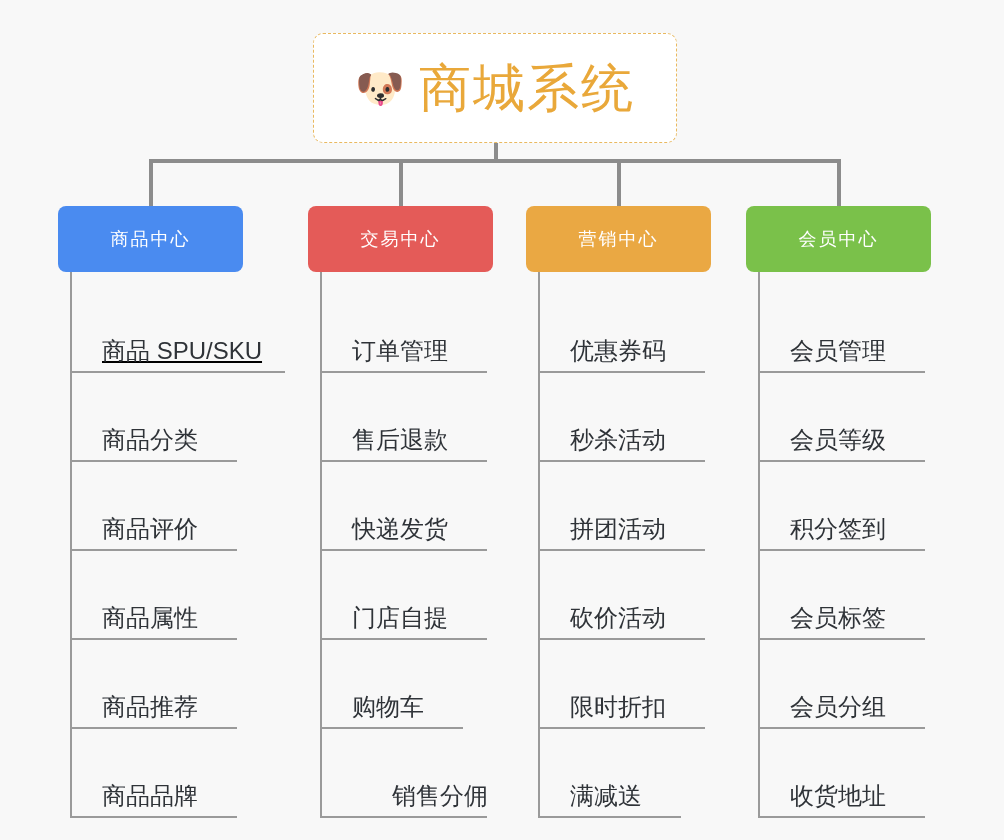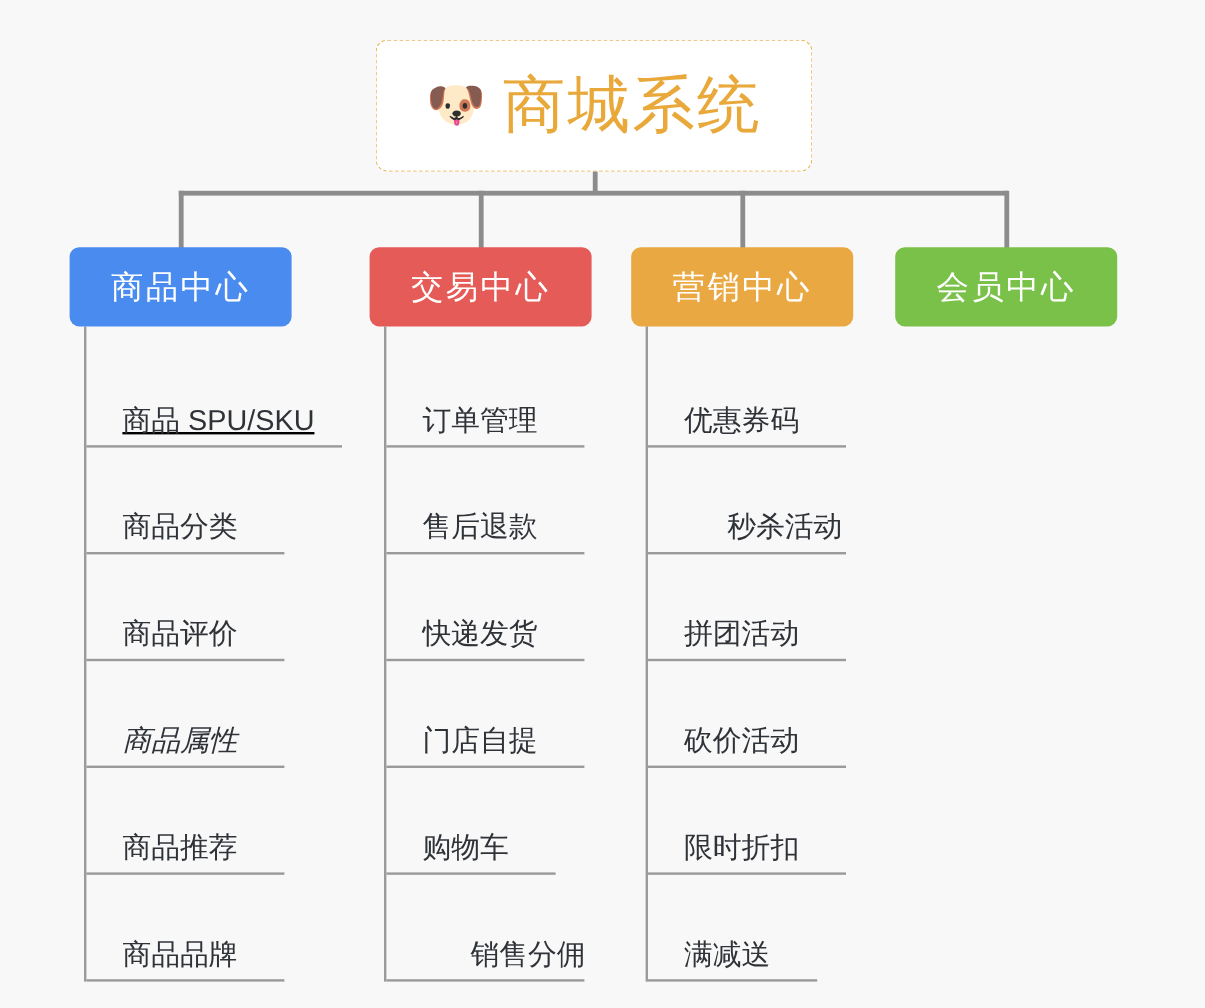--- a/index.html
+++ b/index.html
@@ -81,21 +81,21 @@
     top: 206px;
   }
   .branch-header {
     box-sizing: border-box;
     height: 66px;
     border-radius: 8px;
     display: flex;
     align-items: center;
     justify-content: center;
     color: #ffffff;
-    font-size: 27px;
+    font-size: 18px;
     letter-spacing: 2px;
     white-space: nowrap;
   }
 
   
   .leaf-list {
     position: relative;
     margin-left: 12px;
     padding-top: 12px;
     border-left: 2px solid #9a9a9a;
@@ -142,21 +142,21 @@
         <div class="leaf-list">
           <div class="leaf-item" style="width: 213px; text-decoration: underline;">
             <span class="leaf-label">商品 SPU/SKU</span>
           </div>
           <div class="leaf-item" style="width: 165px;">
             <span class="leaf-label">商品分类</span>
           </div>
           <div class="leaf-item" style="width: 165px;">
             <span class="leaf-label">商品评价</span>
           </div>
-          <div class="leaf-item" style="width: 165px; font-style: italic;">
+          <div class="leaf-item" style="width: 165px;">
             <span class="leaf-label">商品属性</span>
           </div>
           <div class="leaf-item" style="width: 165px;">
             <span class="leaf-label">商品推荐</span>
           </div>
           <div class="leaf-item" style="width: 165px;">
             <span class="leaf-label">商品品牌</span>
           </div>
         </div>
       </div>
@@ -182,35 +182,55 @@
             <span class="leaf-label">销售分佣</span>
           </div>
         </div>
       </div>
       <div class="branch" style="left: 526px; width: 185px;">
         <div class="branch-header" style="background: rgb(234, 168, 67); width: 185px;">营销中心</div>
         <div class="leaf-list">
           <div class="leaf-item" style="width: 165px;">
             <span class="leaf-label">优惠券码</span>
           </div>
-          <div class="leaf-item" style="width: 165px; padding-left: 36px;">
+          <div class="leaf-item" style="width: 165px;">
             <span class="leaf-label">秒杀活动</span>
           </div>
           <div class="leaf-item" style="width: 165px; text-align: right;">
             <span class="leaf-label">拼团活动</span>
           </div>
           <div class="leaf-item" style="width: 165px;">
             <span class="leaf-label">砍价活动</span>
           </div>
           <div class="leaf-item" style="width: 165px;">
             <span class="leaf-label">限时折扣</span>
           </div>
           <div class="leaf-item" style="width: 141px;">
             <span class="leaf-label">满减送</span>
           </div>
         </div>
       </div>
       <div class="branch" style="left: 746px; width: 185px;">
         <div class="branch-header" style="background: rgb(122, 193, 74); width: 185px;">会员中心</div>
+        <div class="leaf-list">
+          <div class="leaf-item" style="width: 165px;">
+            <span class="leaf-label">会员管理</span>
+          </div>
+          <div class="leaf-item" style="width: 165px;">
+            <span class="leaf-label">会员等级</span>
+          </div>
+          <div class="leaf-item" style="width: 165px;">
+            <span class="leaf-label">积分签到</span>
+          </div>
+          <div class="leaf-item" style="width: 165px;">
+            <span class="leaf-label">会员标签</span>
+          </div>
+          <div class="leaf-item" style="width: 165px;">
+            <span class="leaf-label">会员分组</span>
+          </div>
+          <div class="leaf-item" style="width: 165px;">
+            <span class="leaf-label">收货地址</span>
+          </div>
+        </div>
       </div>
     </div>
 
 </div>
 
 </body></html>

